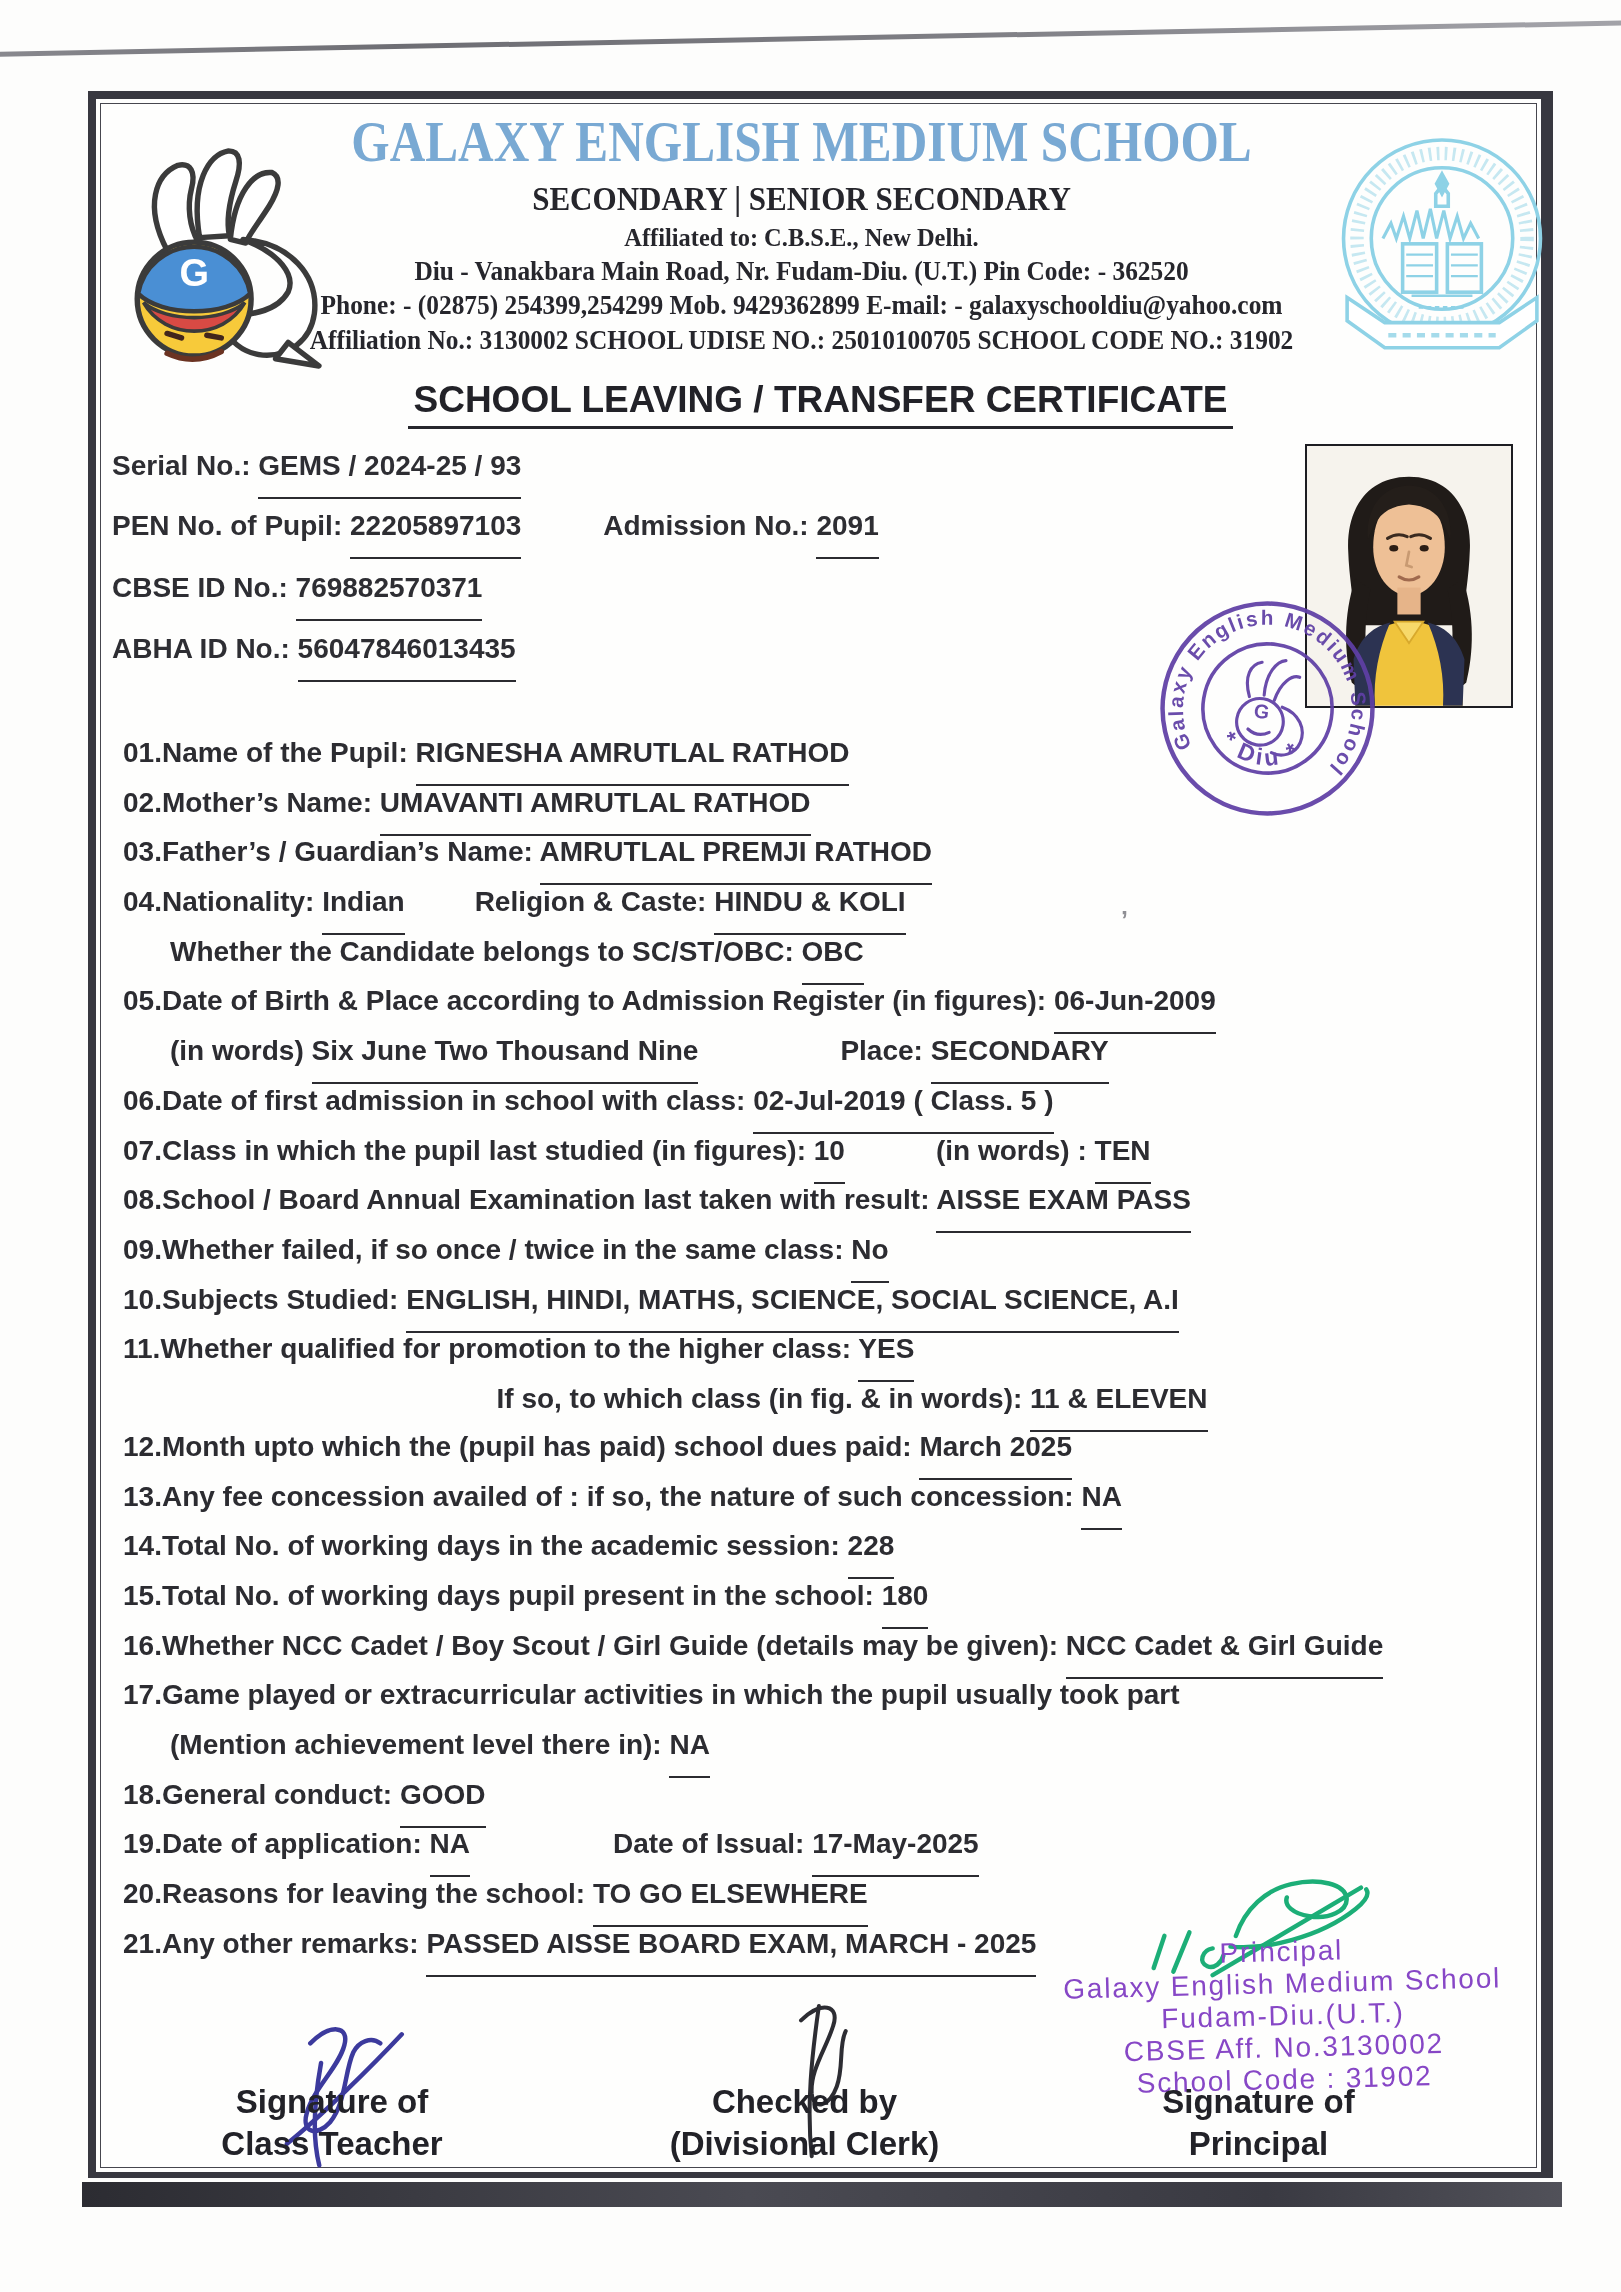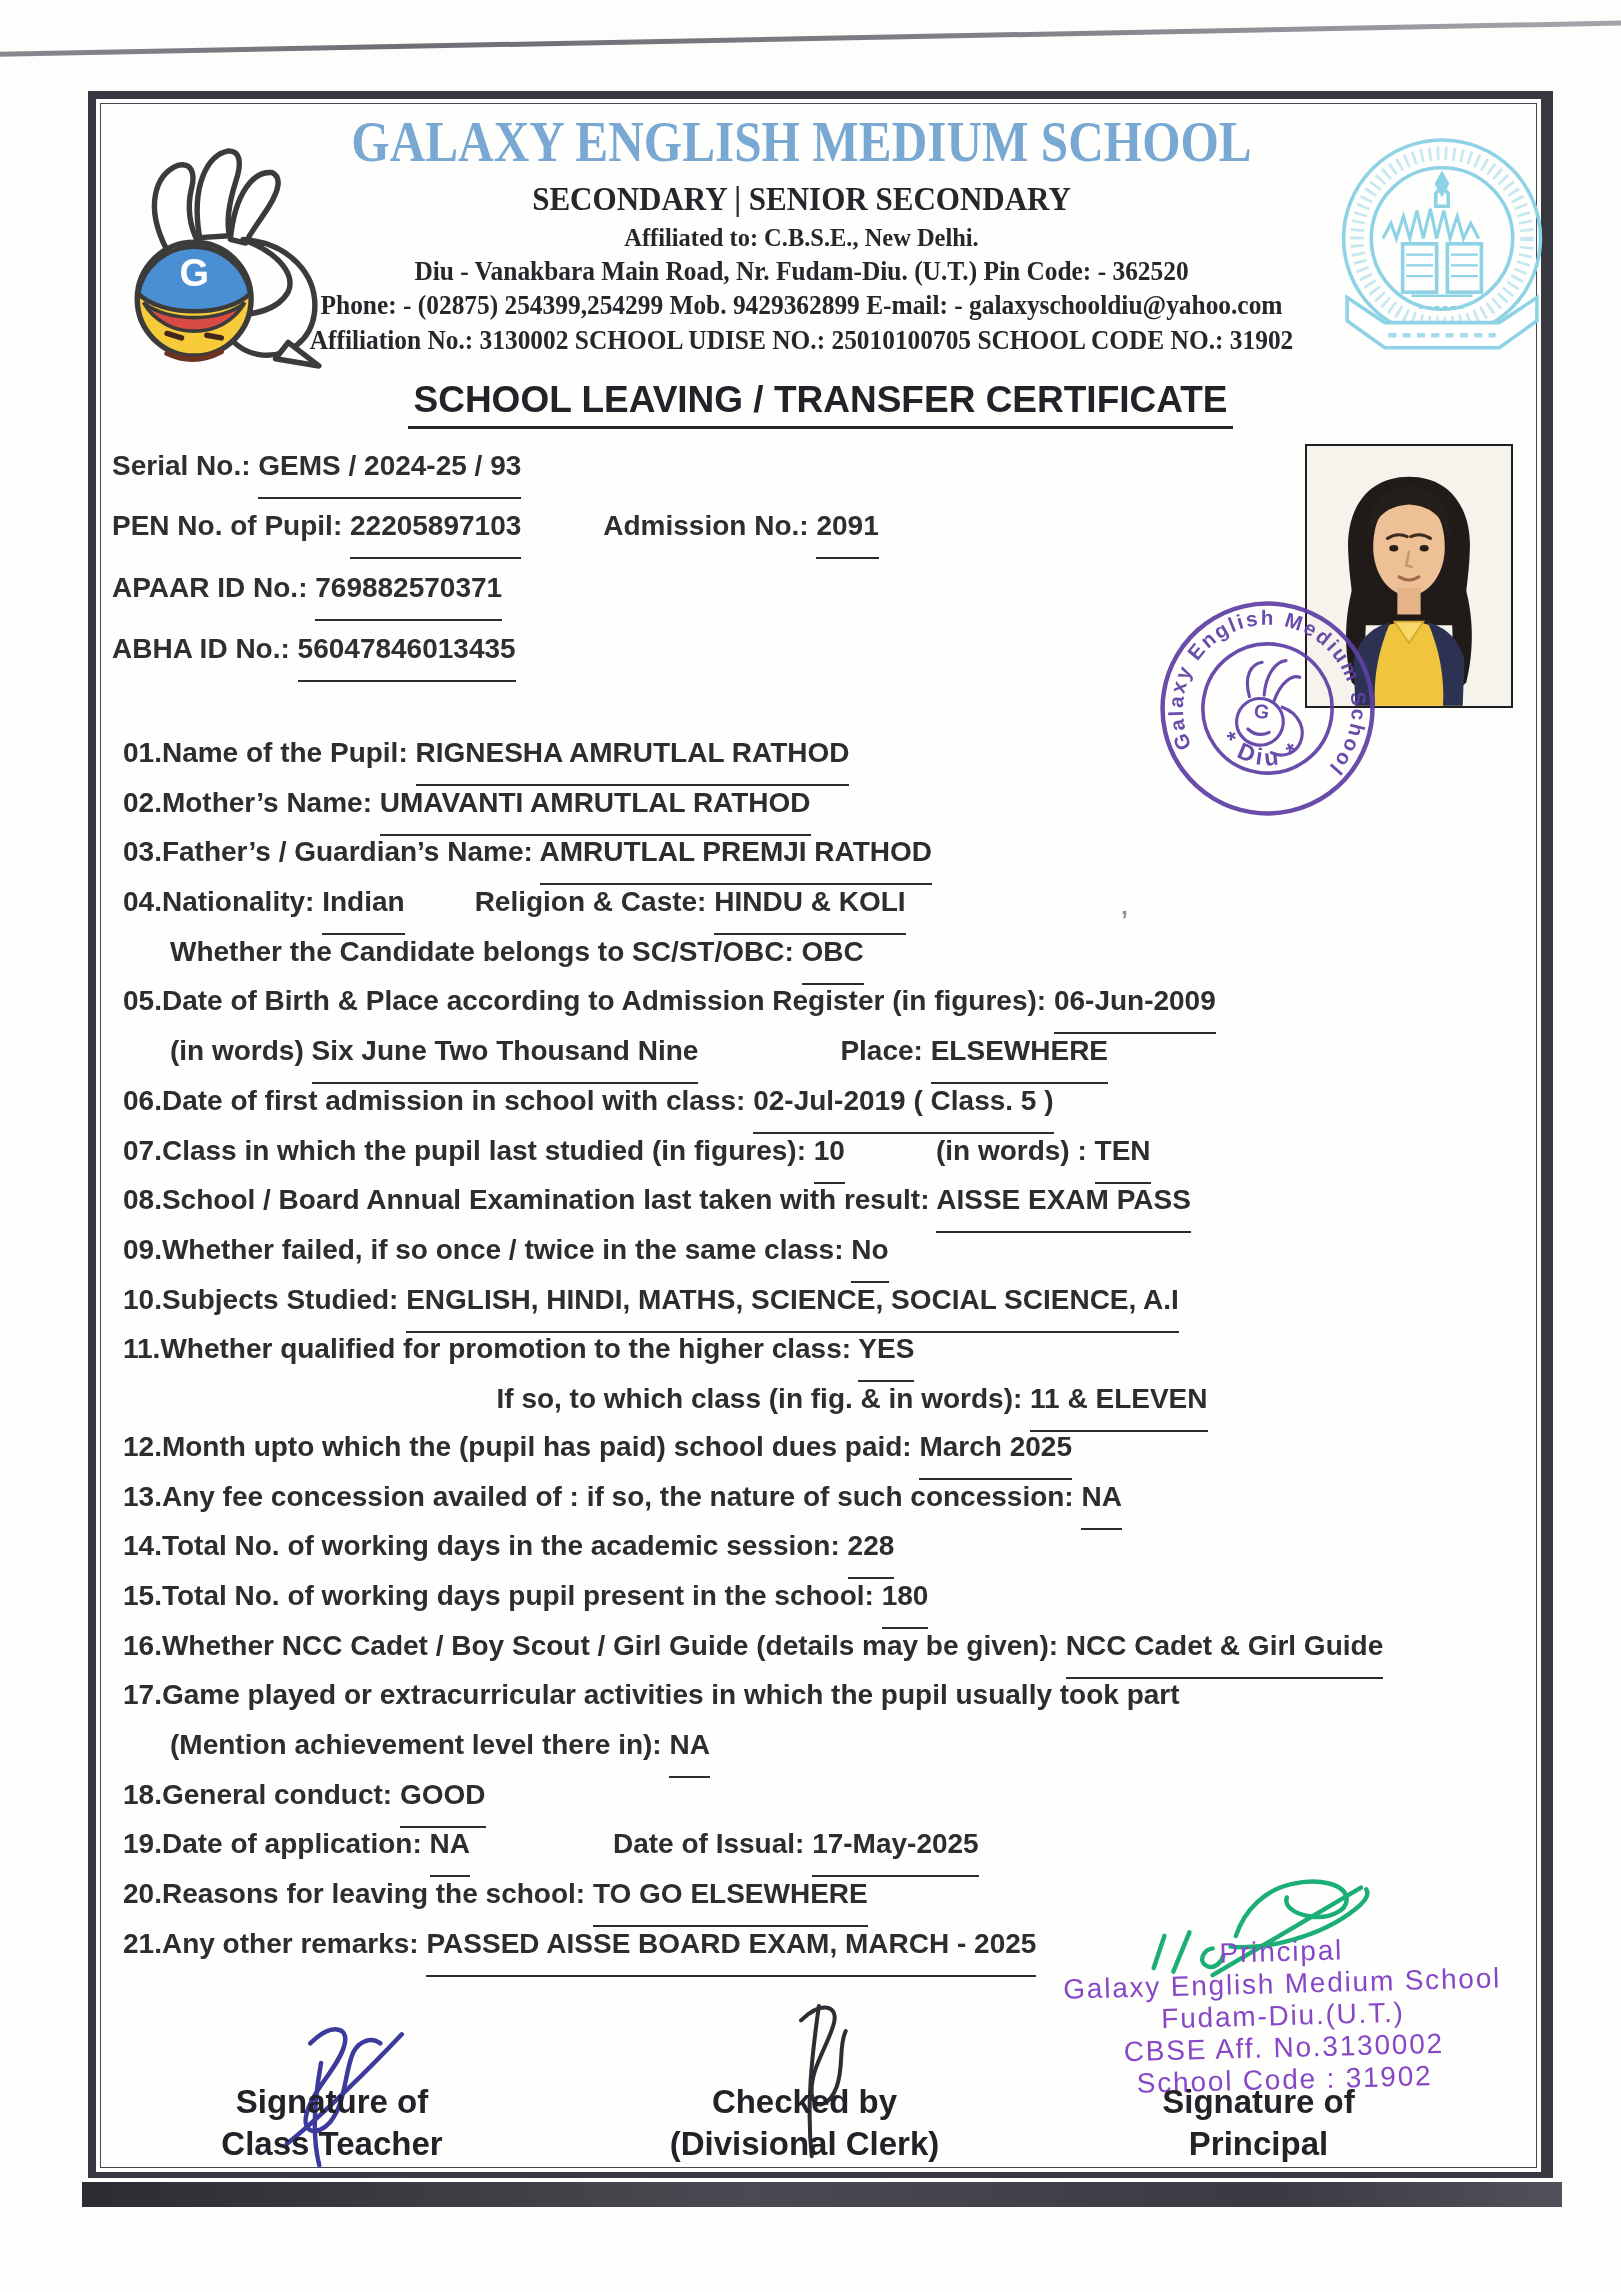--- a/index.html
+++ b/index.html
@@ -124,21 +124,21 @@
     <span class="title">SCHOOL LEAVING / TRANSFER CERTIFICATE</span>
   </div>
 
   <div class="meta-line" style="top:450px;">
     <span>Serial No.: </span><span class="v">GEMS / 2024-25 / 93</span>
   </div>
   <div class="meta-line" style="top:510px;">
     <span>PEN No. of Pupil: </span><span class="v">22205897103</span><span class="sp" style="width:82px;"></span><span>Admission No.: </span><span class="v">2091</span>
   </div>
   <div class="meta-line" style="top:572px;">
-    <span>APAAR ID No.: </span><span class="v">769882570371</span>
+    <span>CBSE ID No.: </span><span class="v">769882570371</span>
   </div>
   <div class="meta-line" style="top:633px;text-align:center;">
     <span>ABHA ID No.: </span><span class="v">56047846013435</span>
   </div>
 
   <div class="photo">
     <svg width="204" height="260" viewBox="0 0 228 290">
       <rect width="228" height="290" fill="#f6f3ed"></rect>
       <path d="M114,34 C66,34 44,72 46,116 C47,148 52,170 54,200 L174,200 C176,170 181,148 182,116 C184,72 162,34 114,34 Z" fill="#201b18"></path>
       <path d="M54,148 C40,190 42,232 50,264 C58,273 69,270 71,259 C63,226 64,192 71,160 Z" fill="#201b18"></path>
@@ -182,21 +182,21 @@
     <text x="-6" y="12" font-size="22" font-weight="700" text-anchor="middle" fill="#5f3fa5" font-family="Liberation Sans, sans-serif">G</text>
   </svg>
 
   <div class="items">
       <div class="row"><span class="t">01.Name of the Pupil: </span><span class="v">RIGNESHA AMRUTLAL RATHOD</span></div>
       <div class="row"><span class="t">02.Mother’s Name: </span><span class="v">UMAVANTI AMRUTLAL RATHOD</span></div>
       <div class="row"><span class="t">03.Father’s / Guardian’s Name: </span><span class="v"> AMRUTLAL PREMJI RATHOD</span></div>
       <div class="row"><span class="t">04.Nationality: </span><span class="v">Indian</span><span class="sp" style="width: 70px;"></span><span class="t">Religion &amp; Caste: </span><span class="v">HINDU &amp; KOLI</span></div>
       <div class="row ind"><span class="t">Whether the Candidate belongs to SC/ST/OBC: </span><span class="v">OBC</span></div>
       <div class="row"><span class="t">05.Date of Birth &amp; Place according to Admission Register (in figures): </span><span class="v">06-Jun-2009</span></div>
-      <div class="row ind"><span class="t">(in words) </span><span class="v">Six June Two Thousand Nine</span><span class="sp" style="width: 142px;"></span><span class="t">Place: </span><span class="v">ELSEWHERE</span></div>
+      <div class="row ind"><span class="t">(in words) </span><span class="v">Six June Two Thousand Nine</span><span class="sp" style="width: 142px;"></span><span class="t">Place: </span><span class="v">SECONDARY</span></div>
       <div class="row"><span class="t">06.Date of first admission in school with class: </span><span class="v">02-Jul-2019 ( Class. 5 )</span></div>
       <div class="row"><span class="t">07.Class in which the pupil last studied (in figures): </span><span class="v">10</span><span class="sp" style="width: 91px;"></span><span class="t">(in words) : </span><span class="v">TEN</span></div>
       <div class="row"><span class="t">08.School / Board Annual Examination last taken with result: </span><span class="v">AISSE EXAM PASS</span></div>
       <div class="row"><span class="t">09.Whether failed, if so once / twice in the same class: </span><span class="v">No</span></div>
       <div class="row"><span class="t">10.Subjects Studied: </span><span class="v">ENGLISH, HINDI, MATHS, SCIENCE, SOCIAL SCIENCE, A.I</span></div>
       <div class="row"><span class="t">11.Whether qualified for promotion to the higher class: </span><span class="v">YES</span></div>
       <div class="row ind tight"><span class="t">If so, to which class (in fig. &amp; in words): </span><span class="v">11 &amp; ELEVEN</span></div>
       <div class="row"><span class="t">12.Month upto which the (pupil has paid) school dues paid: </span><span class="v">March 2025</span></div>
       <div class="row"><span class="t">13.Any fee concession availed of : if so, the nature of such concession: </span><span class="v">NA</span></div>
       <div class="row"><span class="t">14.Total No. of working days in the academic session: </span><span class="v">228</span></div>

